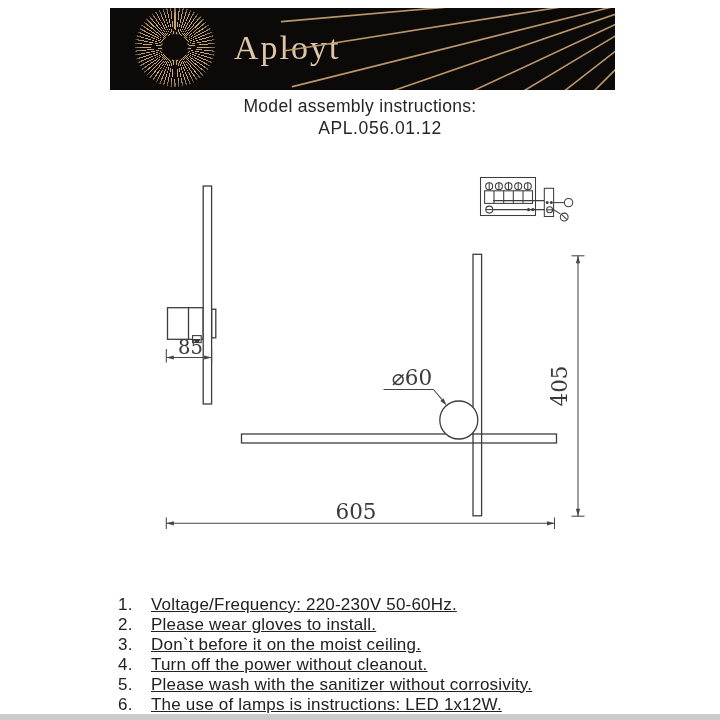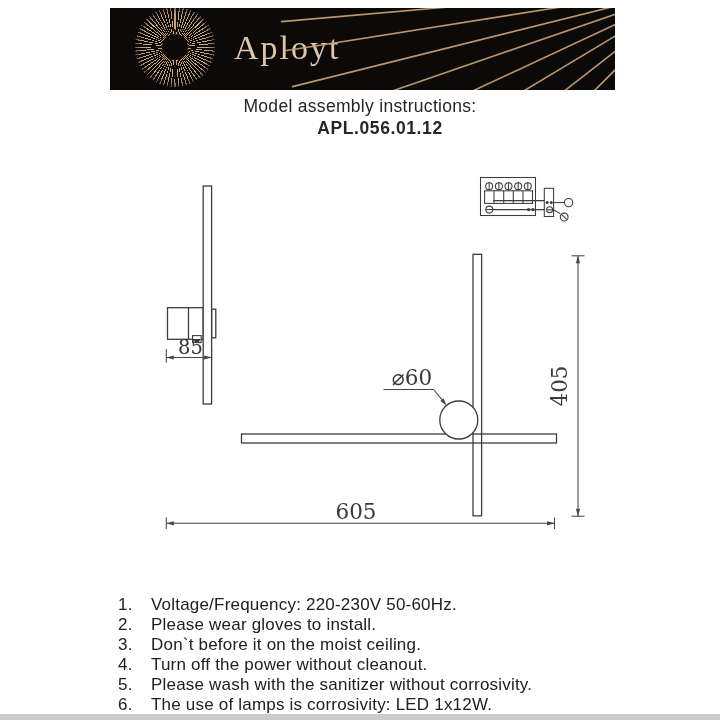--- a/index.html
+++ b/index.html
@@ -31,35 +31,35 @@
     font-size:34px;line-height:38px;font-weight:400;
     color:#dfc6a8;letter-spacing:2px;
   }
   .rays{position:absolute;left:0;top:0;}
   
   .title-block{
     position:absolute;left:0;top:95px;width:720px;text-align:center;
     color:#262626;
   }
   .title-line1{font-size:17.5px;font-weight:500;letter-spacing:.3px;line-height:22px;}
-  .title-line2{font-size:17.5px;font-weight:700;letter-spacing:.6px;line-height:22px;margin-left:40px;}
+  .title-line2{font-size:17.5px;font-weight:400;letter-spacing:.6px;line-height:22px;margin-left:40px;}
   
   .drawing{position:absolute;left:0;top:0;width:720px;height:720px;}
   .dim-text{
     font-family:"DejaVu Serif","DejaVu Sans",serif;
     fill:#3a3a3a;
   }
   
   .instructions{
     position:absolute;left:118px;top:595px;width:480px;
     color:#212121;font-size:17px;line-height:19.9px;font-weight:500;letter-spacing:.2px;
   }
   .instr-row{display:flex;}
   .instr-num{flex:0 0 33px;}
-  .instr-text{flex:1;}
+  .instr-text{flex:1;text-decoration:underline;}
   
   .scan-edge{position:absolute;left:0;top:714px;width:720px;height:6px;background:#cbcbcb;}
 </style>
 </head>
 <body>
 
 <div class="header">
   <div class="burst"></div>
   <div class="burst-fade"></div>
   <div class="burst-core"></div>
@@ -206,17 +206,17 @@
   <div class="instr-row">
     <span class="instr-num">4.</span>
     <span class="instr-text">Turn off the power without cleanout.</span>
   </div>
   <div class="instr-row">
     <span class="instr-num">5.</span>
     <span class="instr-text">Please wash with the sanitizer without corrosivity.</span>
   </div>
   <div class="instr-row">
     <span class="instr-num">6.</span>
-    <span class="instr-text">The use of lamps is corrosivity: LED 1x12W.</span>
+    <span class="instr-text">The use of lamps is instructions: LED 1x12W.</span>
   </div>
 </div>
 
 <div class="scan-edge"></div>
 
 </body></html>

